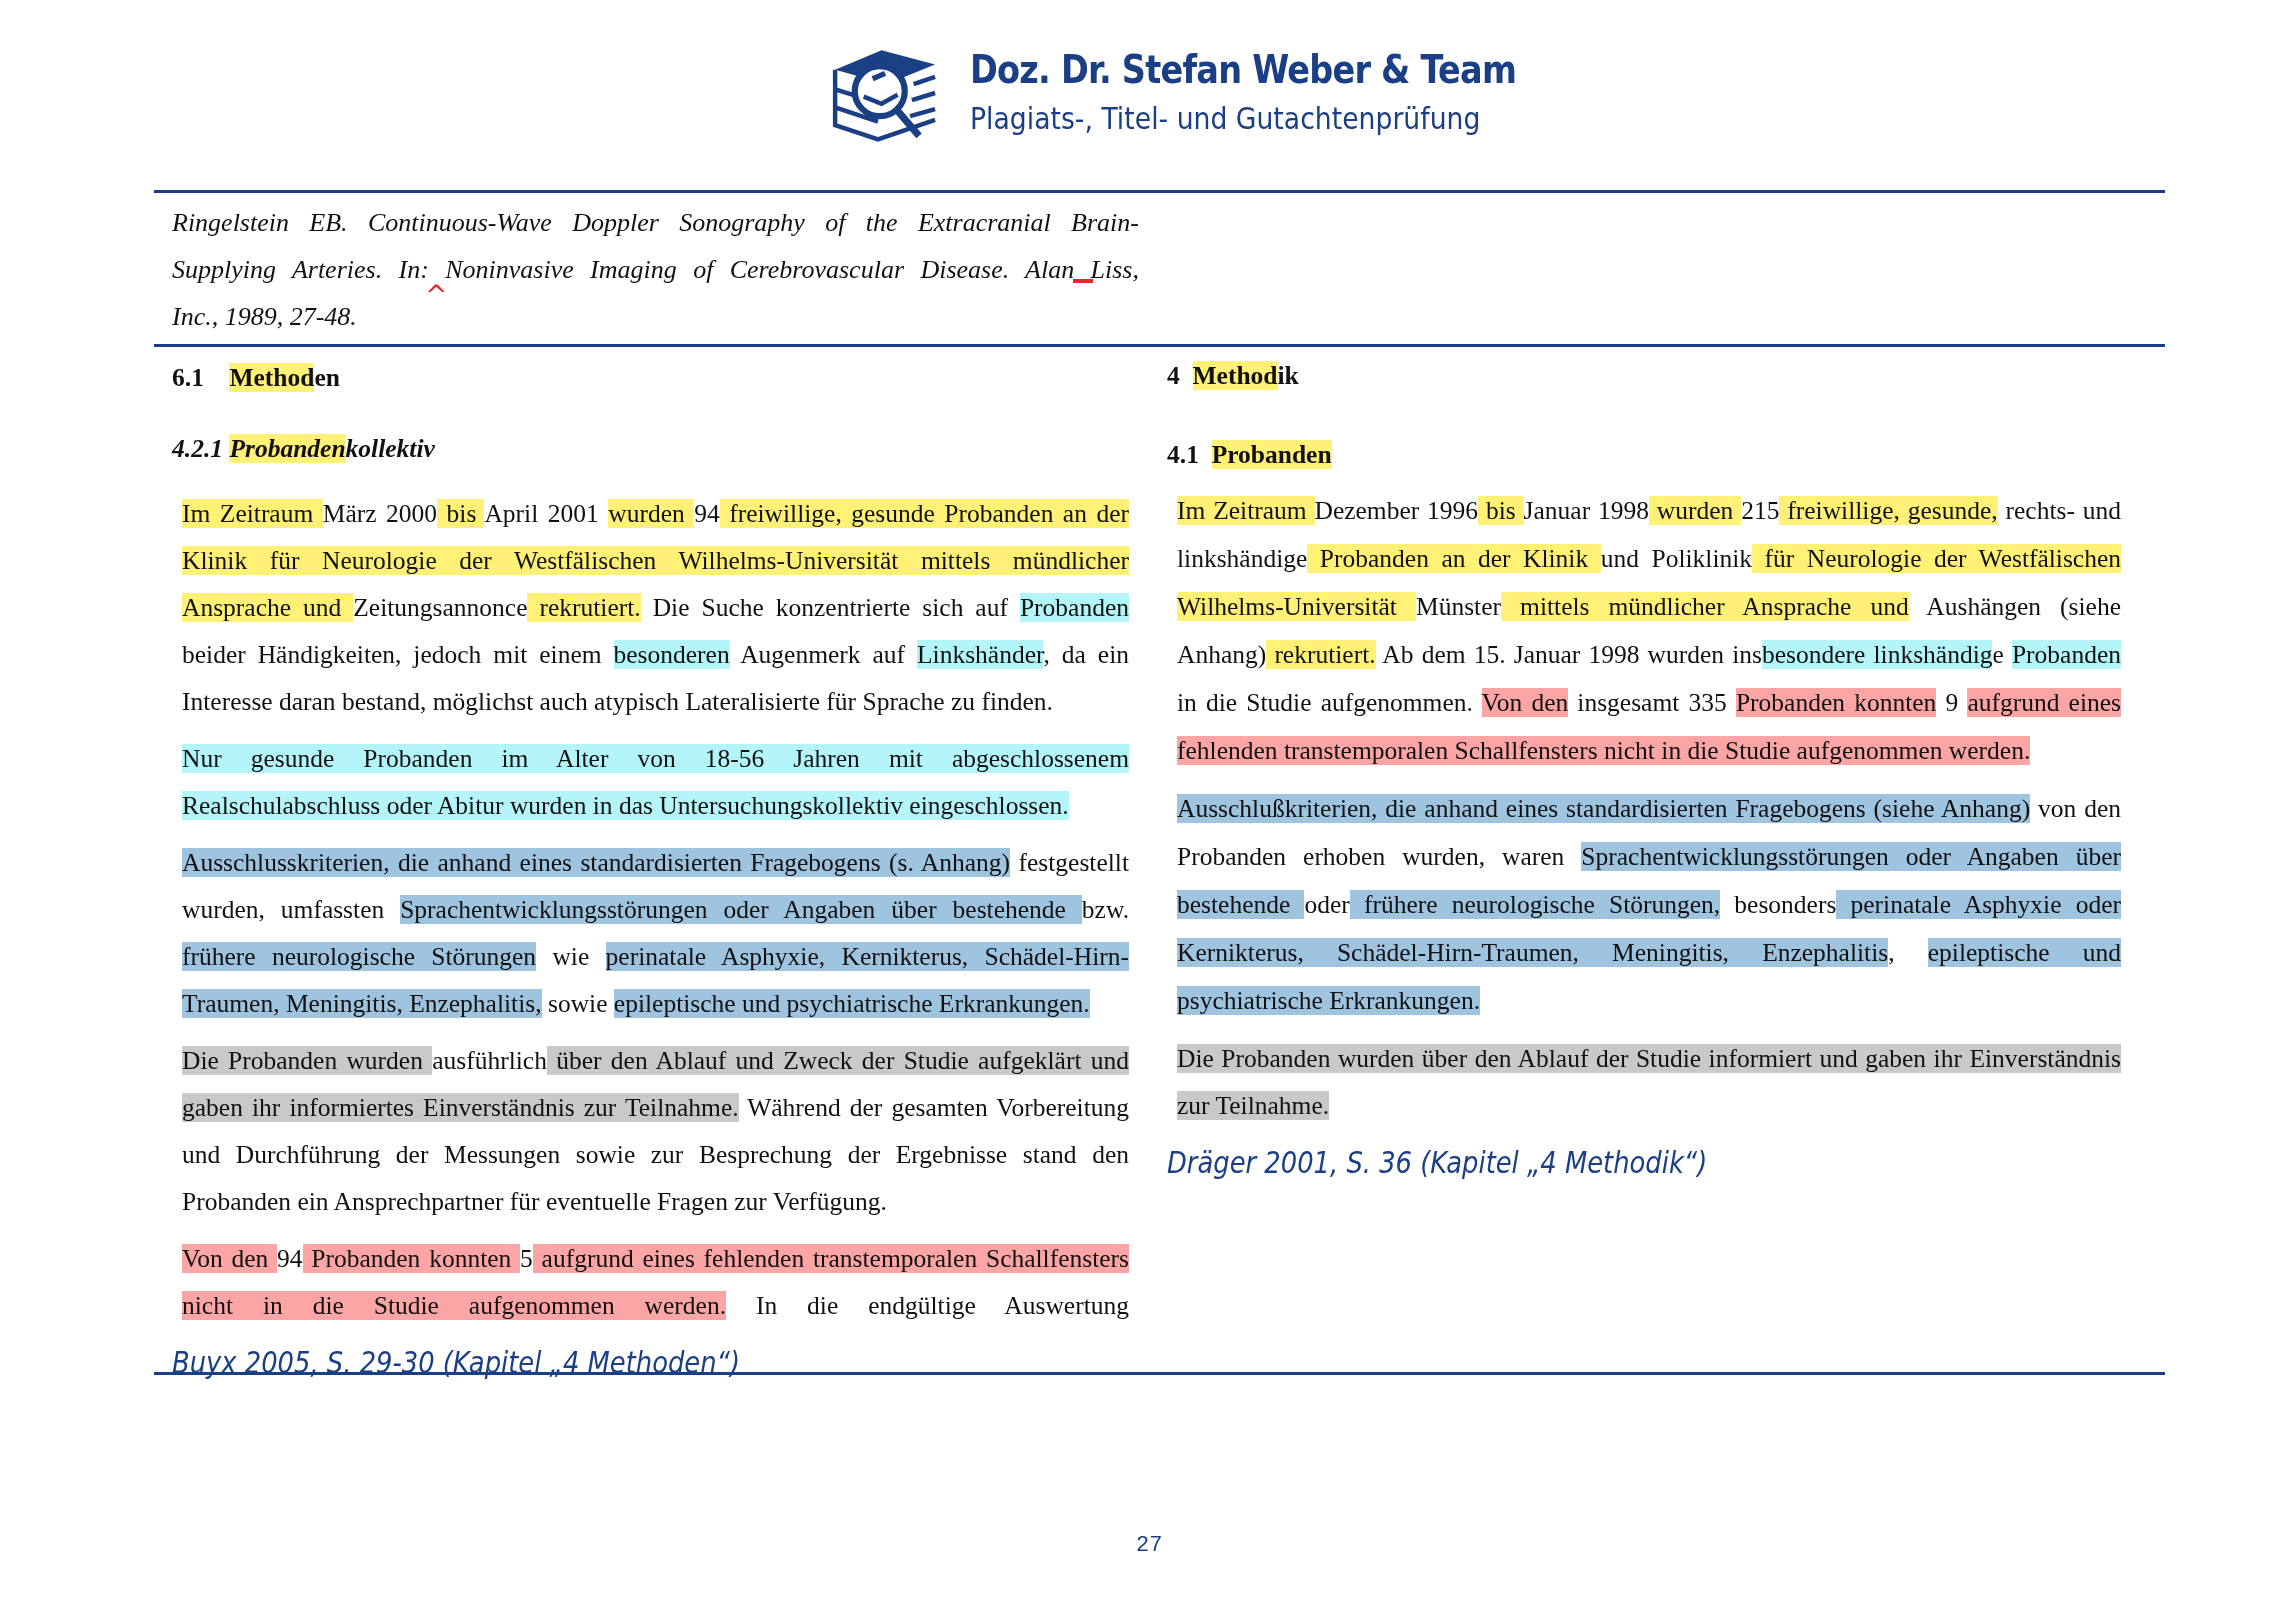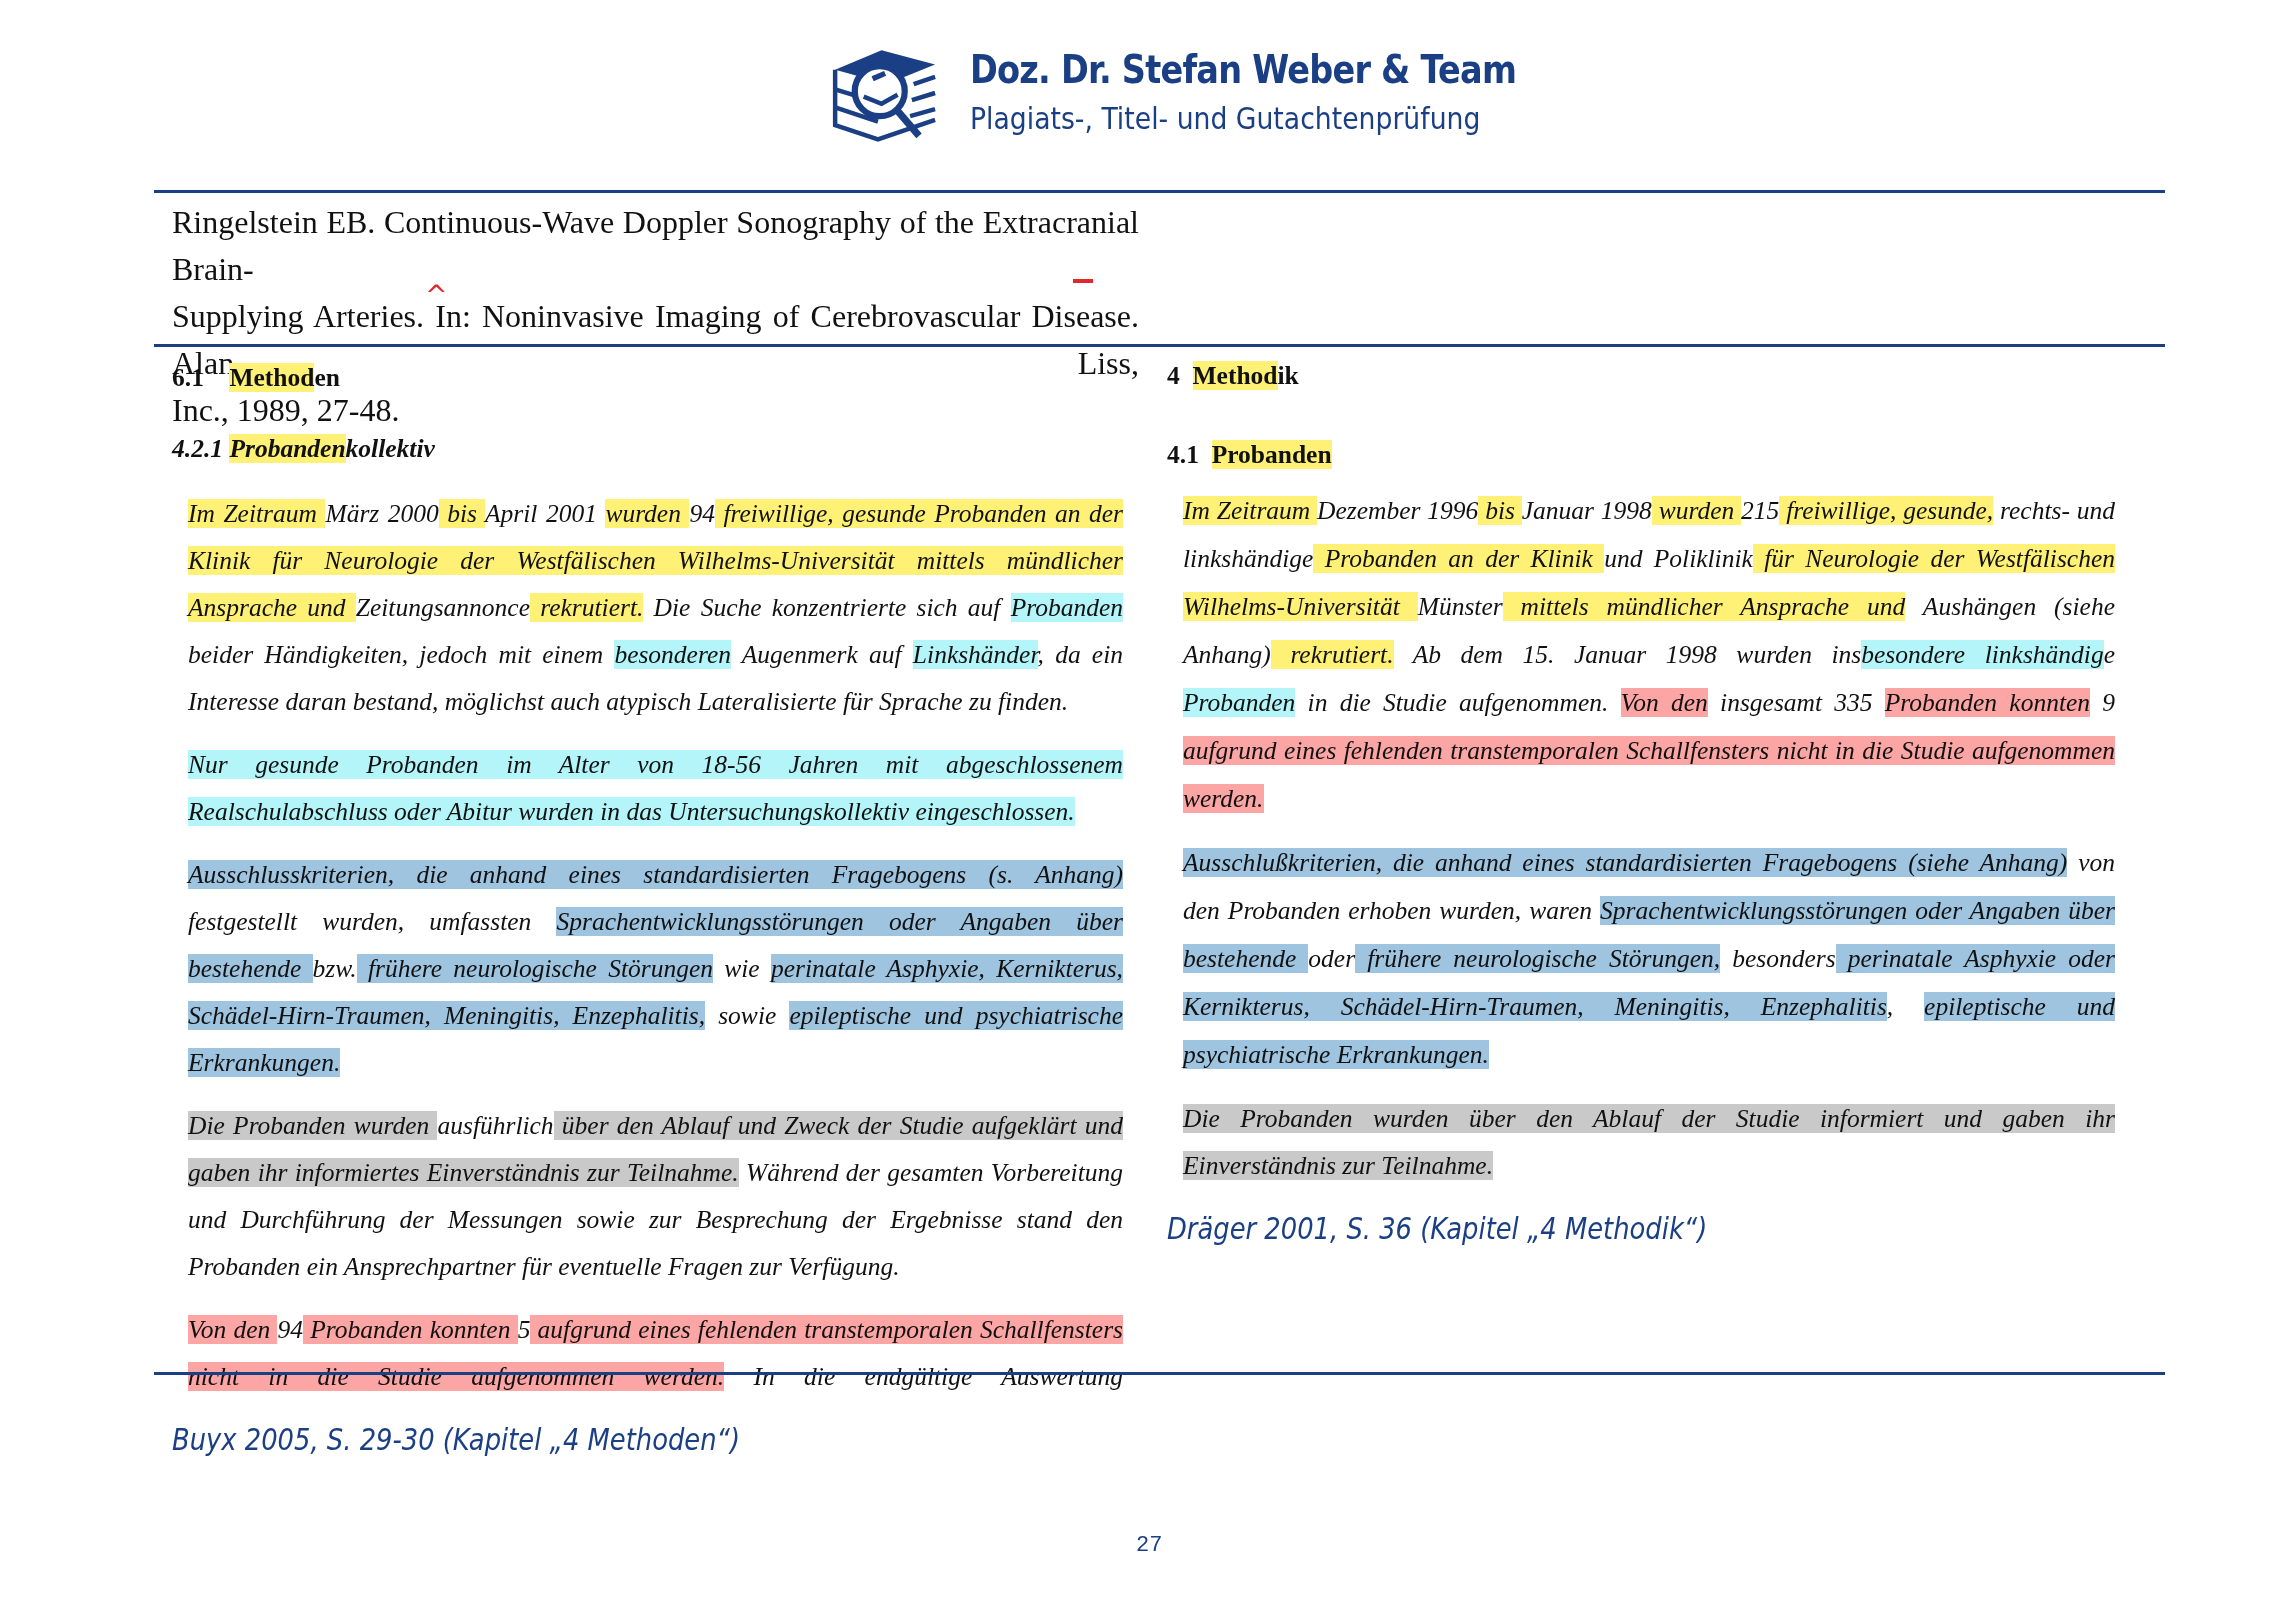--- a/index.html
+++ b/index.html
@@ -2,29 +2,29 @@
 <html style="font-size:14.3px"><head>
 <meta charset="utf-8">
 <style>
   html, body { margin:0; padding:0; background:#ffffff; }
   body { width:2293px; height:1622px; position:relative; overflow:hidden; font-family:"Liberation Serif", serif; color:#111; }
   .header { position:absolute; left:0; top:0; width:2170px; height:179px; }
   .logo-icon { position:absolute; left:828px; top:43px; width:116px; height:100px; }
   .brand-title { position:absolute; left:970px; top:47px; font-family:"DejaVu Sans", sans-serif; font-weight:bold; font-size:39px; color:#1b3f84; letter-spacing:-0.9px; white-space:nowrap; transform:scaleX(0.86); transform-origin:left top; }
   .brand-sub { position:absolute; left:970px; top:100px; font-family:"DejaVu Sans", sans-serif; font-size:31px; color:#1b3f84; white-space:nowrap; transform:scaleX(0.86); transform-origin:left top; }
   .rule { position:absolute; left:154px; width:2011px; height:2.7px; background:#1b3f84; }
-  .ref-block { position:absolute; left:172px; top:199px; width:967px; font-size:32px; line-height:47px; text-align:justify; }
+  .ref-block { position:absolute; left:172px; top:199px; width:967px; font-size:26px; line-height:47px; text-align:justify;font-style:italic; }
   .caret { position:absolute; left:425px; top:279px; color:#e0282e; font-size:27px; font-family:"DejaVu Sans", sans-serif; }
   .underline-mark { position:absolute; left:1073px; top:279px; width:19.7px; height:3.6px; background:#e0282e; }
   .col { position:absolute; font-size:25.5px; line-height:47px; }
   .col-left { left:172px; top:352px; width:967px; }
   .col-right { left:1167px; top:352px; width:964px; }
   .heading { font-weight:bold; margin:0; white-space:nowrap; }
   .subheading { font-weight:bold; font-style:italic; }
-  p.txt { margin:16px; text-align:justify; text-align-last:auto;font-style:italic; }
+  p.txt { margin:10px; text-align:justify; text-align-last:auto; }
   .y { background:#fff176; }
   .c { background:#b3f5f8; }
   .b { background:#9ec4e0; }
   .g { background:#c9c9c9; }
   .p { background:#fca5a5; }
   .source { font-family:"DejaVu Sans", sans-serif; font-style:italic; color:#1b3f84; font-size:30px; transform:scaleX(0.86); transform-origin:left top; white-space:nowrap; }
   .page-num { position:absolute; left:1136px; top:1533px; font-family:Liberation Mono, monospace; font-size:22px; color:#1b3f84; }
 </style>
 </head>
 <body>

